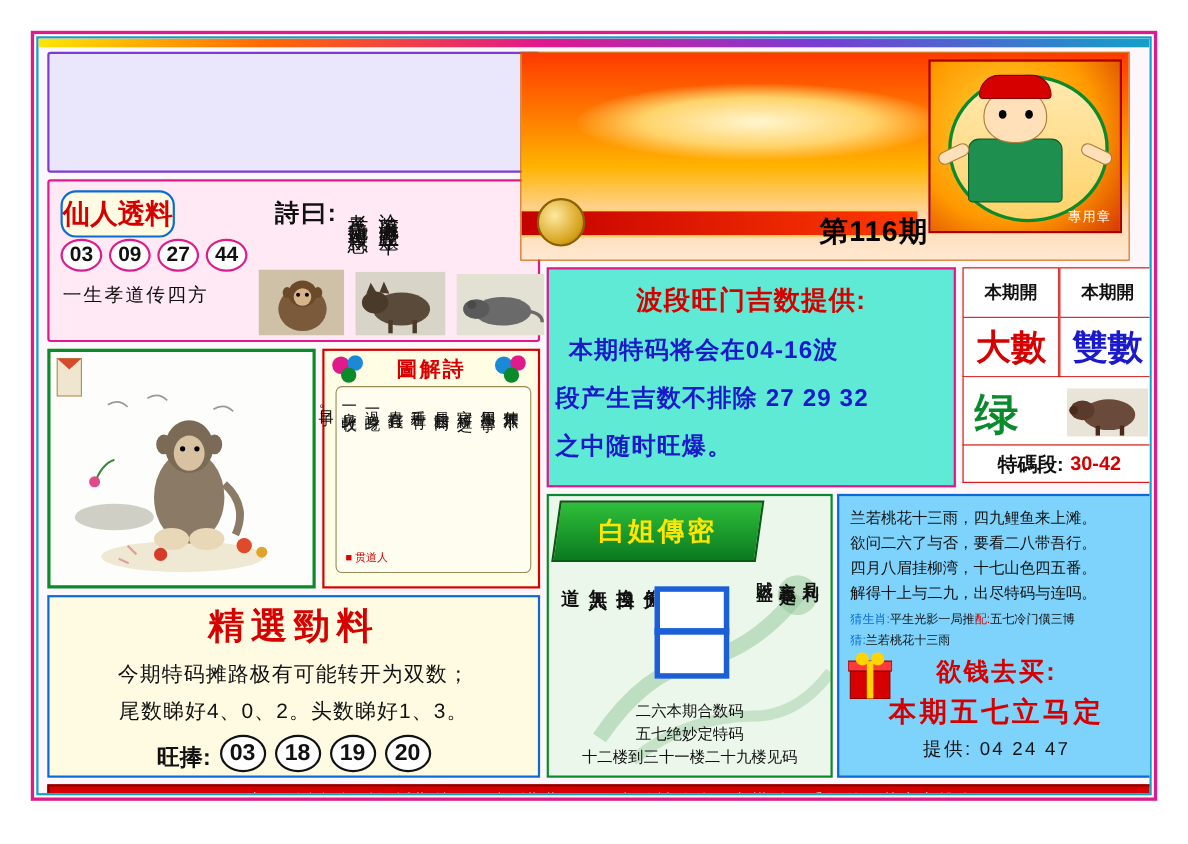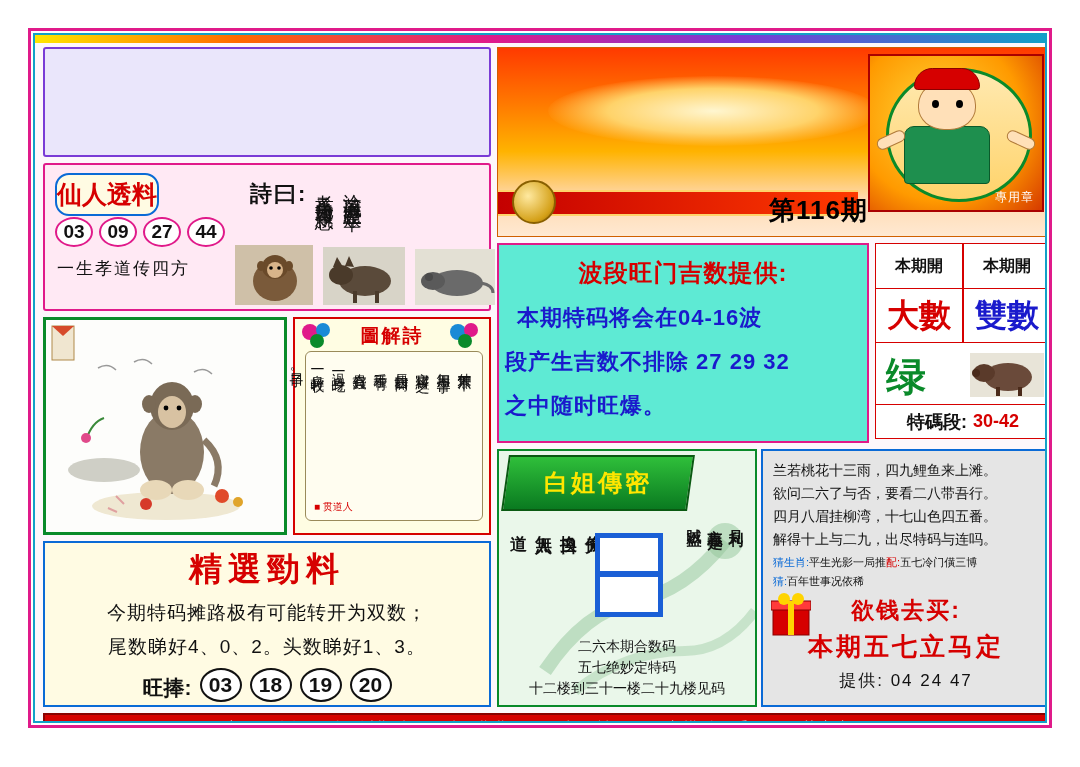--- a/index.html
+++ b/index.html
@@ -112,21 +112,21 @@
   .jx-pick { display:flex; align-items:flex-end; justify-content:center; gap:8px; margin-top:8px; }
   .jx-pick .t { font-size:21px; font-weight:bold; color:#111; }
   .ball-big {
     display:inline-flex; align-items:center; justify-content:center;
     width:42px; height:34px; border:2px solid #111; border-radius:50%;
     font-size:21px; font-weight:bold; color:#111; background:#fff;
   }
 
   
   .banner {
-    left:462px; top:12px; width:554px; height:190px;
+    left:438px; top:12px; width:554px; height:190px;
     background:linear-gradient(180deg,#ff3a00 0%,#ff7a00 30%,#ffb300 55%,#ffd9b0 80%,#ffe9d2 100%);
     border:1px solid #d06000; overflow:hidden;
   }
   .banner-glow {
     position:absolute; left:50px; top:28px; width:330px; height:70px;
     background:radial-gradient(ellipse at center,#fff6d0 0%,#ffd36a 45%,rgba(255,160,0,0) 72%);
     border-radius:50%;
   }
   .banner-issue {
     position:absolute; right:182px; bottom:8px; font-size:26px; font-weight:bold; color:#000;
@@ -218,21 +218,21 @@
   }
   .dr-sun {
     width:100%; height:100%; border:5px solid #1a5fd6; background:#fff;
   }
   .dr-sun:after{ content:""; position:absolute; left:0; top:38px; width:100%; height:6px; background:#1a5fd6;}
   .dr-bottom { position:absolute; left:0; bottom:6px; width:100%; text-align:center; font-size:14px; color:#111; line-height:1.5; }
 
   
   .poembox {
     left:726px; top:414px; width:290px; height:258px;
-    border:2px solid #0a6ad6; background:#e5e5e5;
+    border:2px solid #0a6ad6; background:#7dd3fc;
   }
   .pb-lines { margin:8px 10px 0 10px; font-size:14px; color:#111; line-height:1.65; }
   .pb-mini { margin:4px 10px 0; font-size:11px; color:#111; display:flex; gap:0; align-items:center;}
   .pb-mini .k { color:#0a6ad6; }
   .pb-mini .r { color:#d60000; }
   .pb-red { text-align:center; font-size:23px; font-weight:bold; color:#d60000; margin-top:6px; letter-spacing:2px;}
   .pb-red2 { text-align:center; font-size:25px; font-weight:bold; color:#d60000; margin-top:4px; letter-spacing:3px;}
   .pb-prov { text-align:center; font-size:17px; color:#111; margin-top:6px; letter-spacing:2px;}
   .gift { position:absolute; left:8px; bottom:68px; width:40px; height:44px; }
 
@@ -462,21 +462,21 @@
           <div>解得十上与二九，出尽特码与连吗。</div>
         </div>
         <div class="pb-mini">
           <span class="k">猜生肖:</span>
           <span>平生光影一局推</span>
           <span class="r">配:</span>
           <span>五七冷门僙三博</span>
         </div>
         <div class="pb-mini">
           <span class="k">猜:</span>
-          <span>百年世事况依稀</span>
+          <span>兰若桃花十三雨</span>
         </div>
         <svg class="gift" viewBox="0 0 40 44">
           <rect x="2" y="14" width="36" height="28" fill="#d60000" stroke="#8a0000"></rect>
           <rect x="0" y="8" width="40" height="9" fill="#ff3a3a" stroke="#8a0000"></rect>
           <rect x="17" y="8" width="6" height="34" fill="#ffd400"></rect>
           <circle cx="13" cy="6" r="6" fill="#ffd400"></circle>
             <circle cx="27" cy="6" r="6" fill="#ffd400"></circle>
         </svg>
         <div class="pb-red">欲钱去买:</div>
         <div class="pb-red2">本期五七立马定</div>

